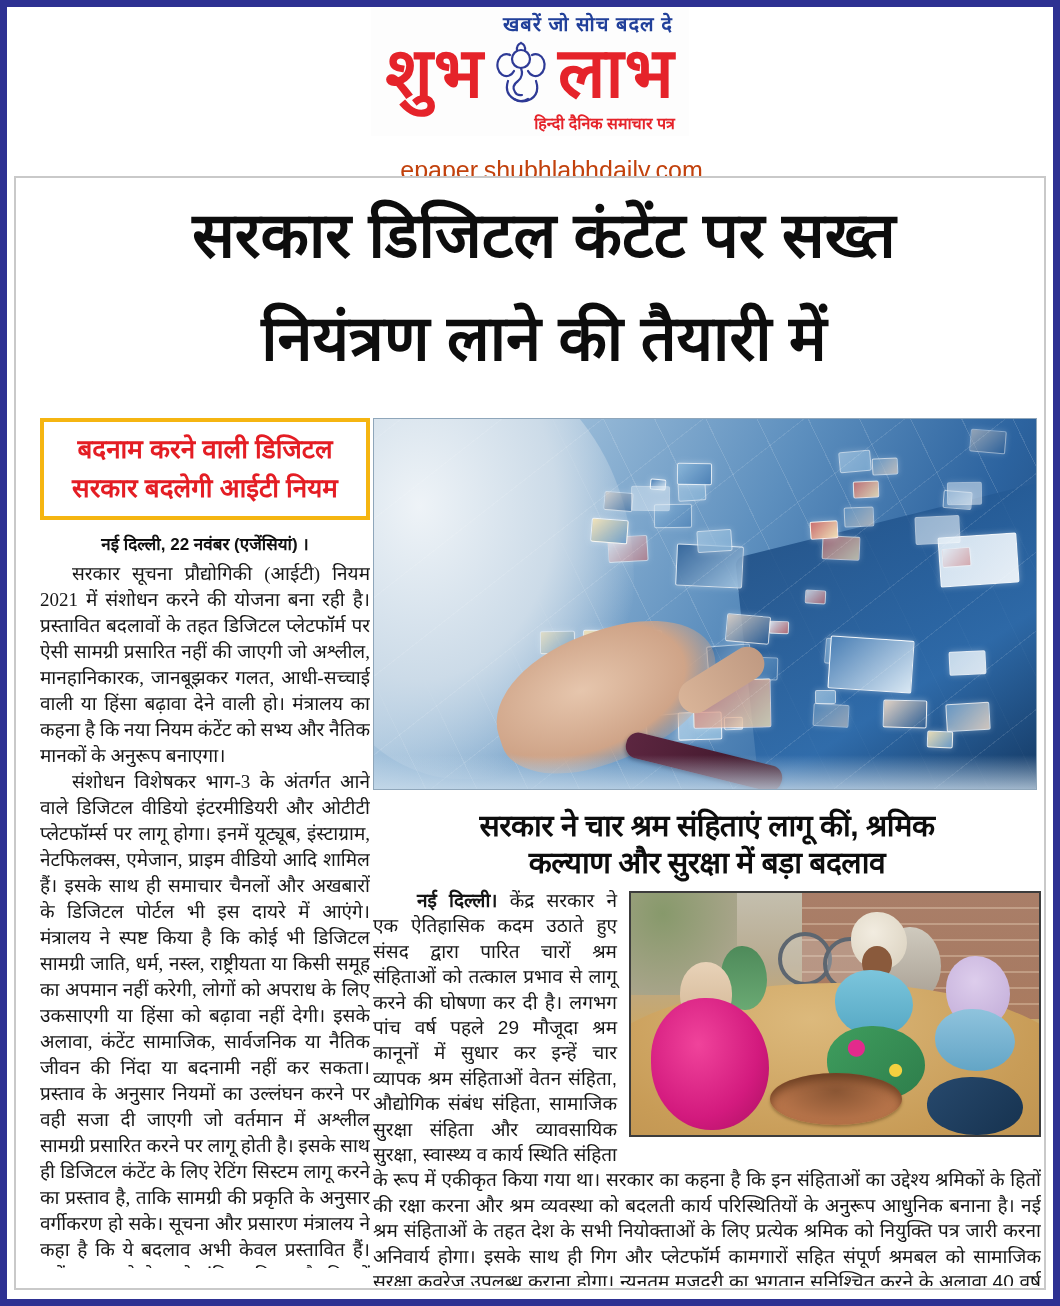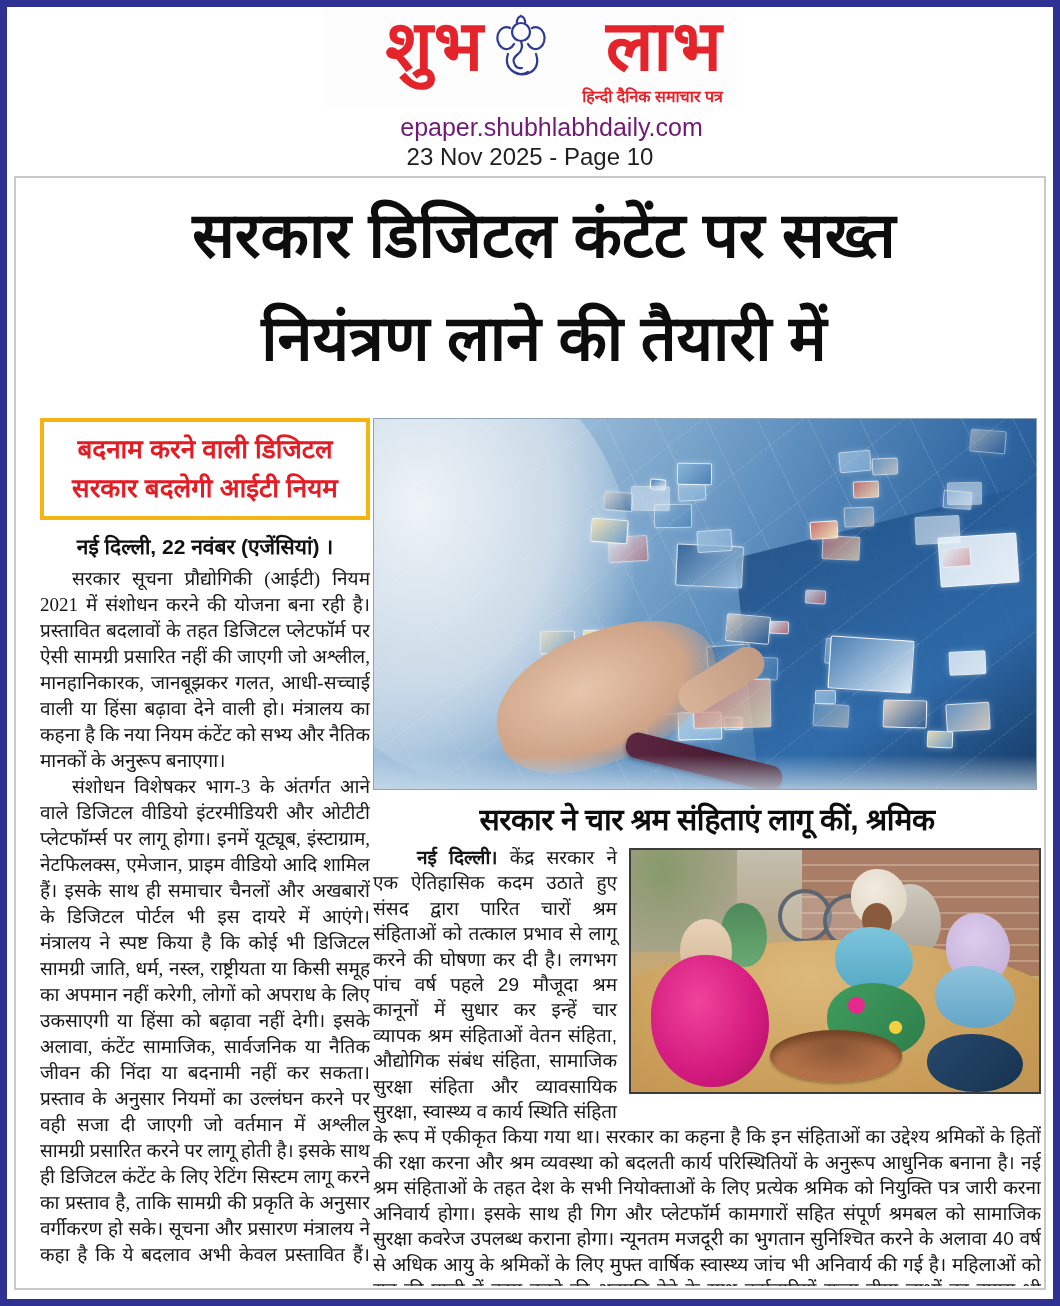--- a/index.html
+++ b/index.html
@@ -7,41 +7,41 @@
     width:1060px;height:1306px;position:relative;background:#ffffff;
     font-family:"Liberation Sans",sans-serif;overflow:hidden;
   }
   .page-frame{position:absolute;inset:0;border:7px solid #2e3192;pointer-events:none;z-index:50;}
 
   
   .masthead{position:absolute;top:8px;left:0;width:100%;text-align:center;}
   .logo-box{display:inline-block;background:#fdfdfd;padding:2px 14px;}
   .tagline{color:#21409a;font-weight:bold;font-size:20px;text-align:right;padding-right:2px;letter-spacing:1px;}
   .logo-row{display:flex;align-items:center;justify-content:center;gap:10px;}
-  .logo-word{color:#e5232a;font-weight:900;font-size:70px;line-height:74px;letter-spacing:1px;font-family:"Liberation Serif",serif;margin-left:48px;}
+  .logo-word{color:#e5232a;font-weight:900;font-size:70px;line-height:74px;letter-spacing:1px;font-family:"Liberation Serif",serif;}
   .ganesh{flex:0 0 auto;}
   .subtitle{color:#e5232a;font-weight:bold;font-size:16px;text-align:right;margin-top:1px;}
-  .site-url{font-size:25px;color:#701a75;margin-top:4px;padding-left:43px;}
+  .site-url{font-size:25px;color:#c2410c;margin-top:20px;padding-left:43px;}
   .date-line{font-size:24px;color:#1f1f1f;margin-top:1px;}
 
   
   .article-frame{
     position:absolute;left:14px;top:176px;width:1032px;height:1114px;
     border:2px solid #c9c9c9;background:#fff;box-sizing:border-box;overflow:hidden;
   }
   .headline{position:absolute;top:6px;left:0;width:100%;text-align:center;color:#0d0d0d;}
   .headline div{font-weight:900;font-size:63px;line-height:103px;letter-spacing:0px;font-stretch:condensed;padding-left:28px;}
 
   
   .left-col{position:absolute;left:24px;top:240px;width:330px;height:850px;overflow:hidden;}
   .highlight-box{
     border:4px solid #f5b511;padding:8px 2px;text-align:center;
     color:#e41d24;font-weight:bold;font-size:26px;line-height:39px;background:#fff;
   }
-  .dateline1{text-align:center;font-weight:bold;font-size:21px;margin:12px 0 6px;color:#111;}
+  .dateline1{text-align:center;font-weight:bold;font-size:17px;margin:12px 0 6px;color:#111;}
   .left-col p{
     margin:0;font-size:19px;line-height:26px;text-align:justify;text-indent:32px;
     color:#161616;font-family:"Liberation Serif",serif;
   }
 
   
   .right-col{position:absolute;left:357px;top:240px;width:668px;height:868px;overflow:hidden;}
 
   
   .tech-photo{
@@ -68,21 +68,21 @@
     background:linear-gradient(90deg,#d9b498,#c09a82);
   }
   .tp-phone{
     position:absolute;left:250px;bottom:14px;width:160px;height:26px;transform:rotate(14deg);border-radius:12px;
     background:linear-gradient(90deg,#5c2640,#3a1426);box-shadow:0 2px 4px rgba(0,0,30,.4);
   }
   .tp-desk{position:absolute;left:0;bottom:0;width:100%;height:34px;background:linear-gradient(180deg,rgba(210,225,238,0),rgba(205,222,236,.75));}
   .thumbs{position:absolute;inset:0;}
   .thumb{position:absolute;border:1px solid rgba(255,255,255,.85);border-radius:2px;box-shadow:0 0 6px rgba(255,255,255,.35);}
 
-  .headline2{text-align:center;font-weight:800;font-size:30px;line-height:37px;margin:11px 0 7px;color:#0d0d0d;letter-spacing:-0.5px;}
+  .headline2{text-align:center;font-weight:800;font-size:30px;line-height:37px;margin:17px 0 7px;color:#0d0d0d;letter-spacing:-0.5px;}
 
   .article2{font-size:19px;line-height:25.4px;text-align:justify;color:#161616;}
   .article2 .dl{font-weight:bold;margin-left:44px;}
 
   
   .worker-photo{
     float:right;width:412px;height:246px;margin:3px 0 8px 12px;position:relative;overflow:hidden;
     border:2px solid #3c3c3c;box-sizing:border-box;
     background:linear-gradient(180deg,#c4bfae 0%,#b7a98e 30%,#cda763 58%,#d6b372 100%);
   }
@@ -114,20 +114,21 @@
     background:radial-gradient(ellipse at 50% 35%,#8a5634 0%,#b06f46 55%,#c87f51 100%);
     box-shadow:inset 0 6px 10px rgba(60,30,10,.55),0 2px 3px rgba(80,50,20,.4);}
 </style>
 </head>
 <body>
 
 <div class="page-frame"></div>
 
 <div class="masthead">
   <div class="logo-box">
+    <div class="tagline">खबरें जो सोच बदल दे</div>
     <div class="logo-row">
       <span class="logo-word">शुभ</span>
       <span class="ganesh">
         <svg width="54" height="70" viewBox="0 0 54 70" fill="none" stroke="#2e3a96" stroke-width="2.2" stroke-linecap="round">
           <path d="M27 6 q5 2 4 8 M27 6 q-5 2 -4 8"></path>
           <circle cx="27" cy="22" r="9"></circle>
           <path d="M16 18 a9 11 0 1 0 4 16"></path>
           <path d="M38 18 a9 11 0 1 1 -4 16"></path>
           <path d="M27 31 q3 8 -3 13 q-7 5 -3 11 q2 4 7 3"></path>
           <path d="M14 44 q-4 12 6 18 q8 5 17 0 q9 -6 5 -18"></path>
@@ -211,20 +212,21 @@
         </div>
       <div class="tp-lines2"></div>
       <div class="tp-hand"></div>
       <div class="tp-finger"></div>
       <div class="tp-phone"></div>
       <div class="tp-desk"></div>
     </div>
 
     <div class="headline2">
       <div>सरकार ने चार श्रम संहिताएं लागू कीं, श्रमिक</div>
+      <div>कल्याण और सुरक्षा में बड़ा बदलाव</div>
     </div>
 
     <div class="article2">
       <div class="worker-photo">
         <div class="wp-green"></div>
         <div class="wp-wall"></div>
         <div class="wp-wheel w1"></div>
         <div class="wp-wheel w2"></div>
         <div class="fig man"></div>
         <div class="wp-sand"></div>

